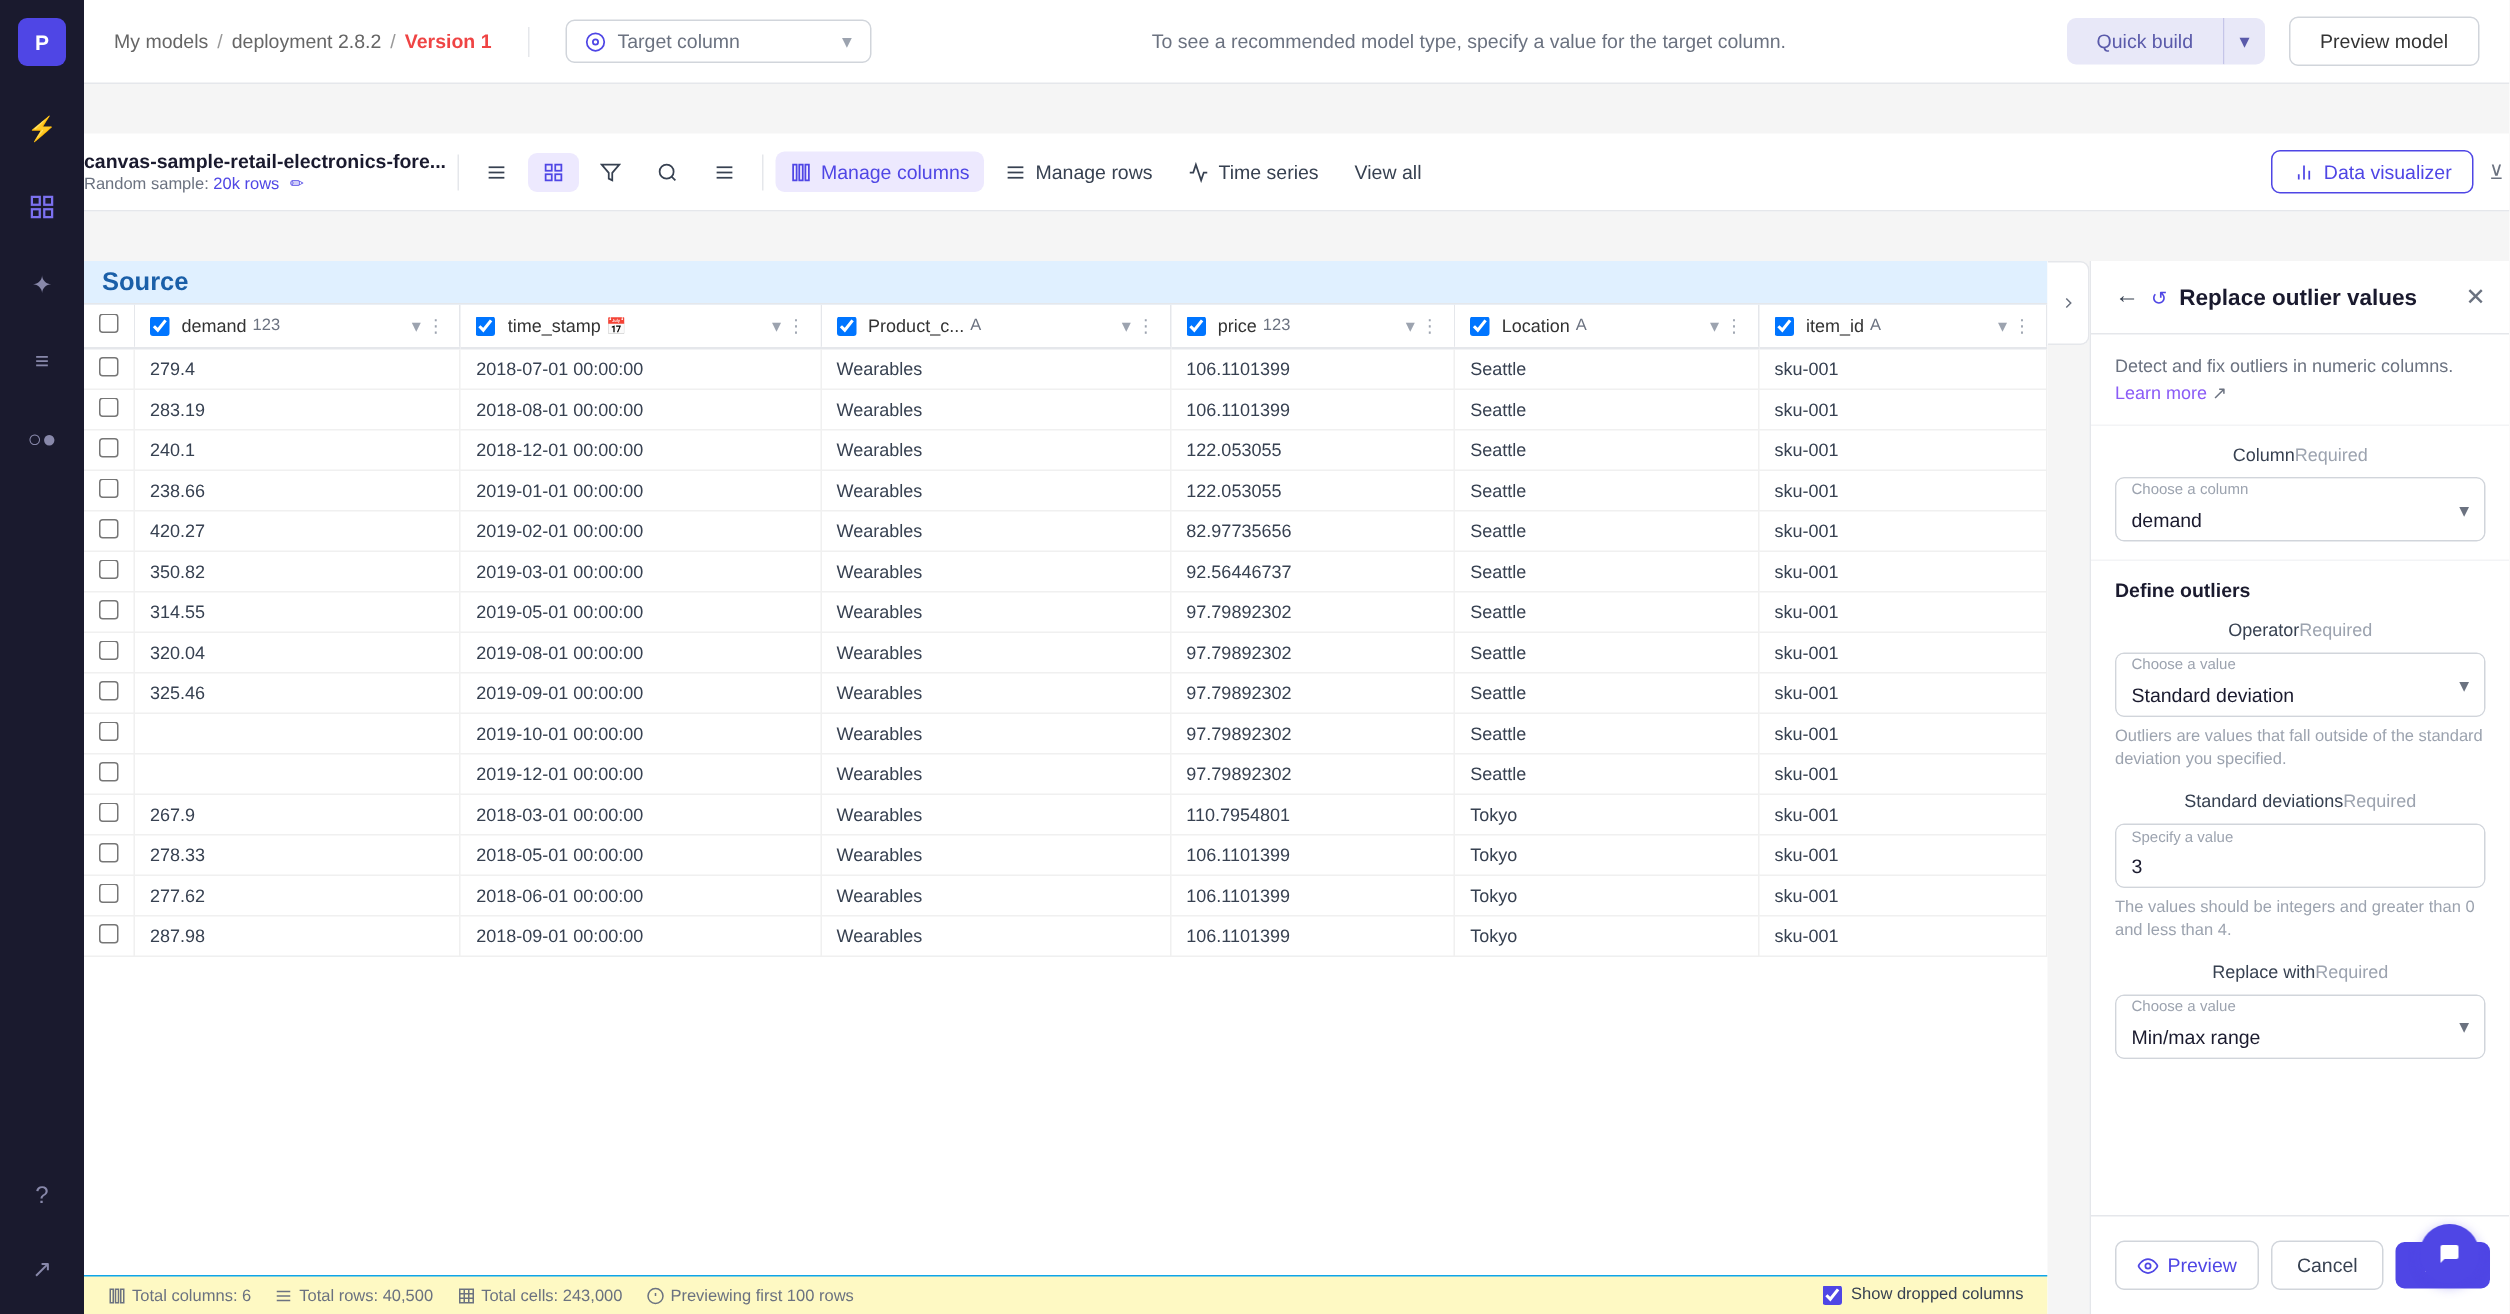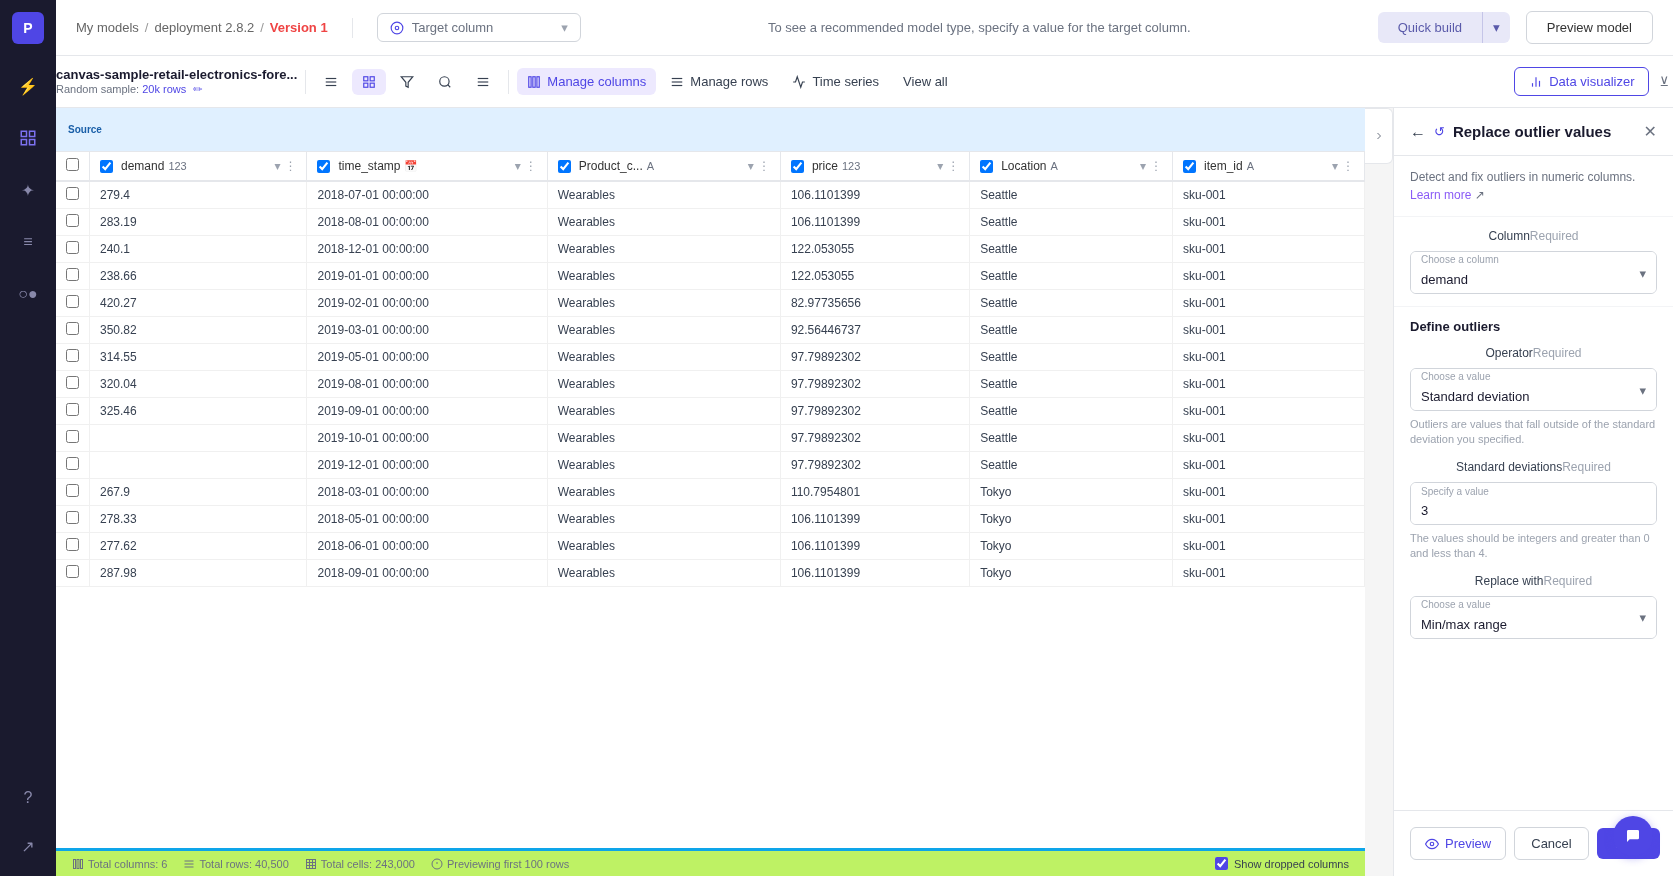--- a/index.html
+++ b/index.html
@@ -34,20 +34,21 @@
     }
     .sidebar-icon.active { color: #7c71f0; }
     .sidebar-left .bottom-icons { margin-top: auto; display: flex; flex-direction: column; gap: 12px; align-items: center; }
 
     
     .main-area {
       flex: 1;
       display: flex;
       flex-direction: column;
       overflow: hidden;
+      gap: 33px;
     }
 
     
     .top-bar {
       background: white;
       border-bottom: 1px solid #e5e7eb;
       padding: 0 20px;
       height: 56px;
       display: flex;
       align-items: center;
@@ -132,23 +133,23 @@
       display: flex;
       flex-direction: column;
       overflow: hidden;
       background: white;
     }
 
     
     .source-label {
       background: #e0f0ff;
       color: #1a5fa8;
-      font-size: 10px;
+      font-size: 17px;
       font-weight: 600;
-      padding: 16px 12px;
+      padding: 4px 12px;
       border-bottom: 1px solid #e5e7eb;
     }
 
     
     .data-table {
       flex: 1;
       overflow: auto;
       font-size: 12px;
     }
     table {
@@ -177,33 +178,33 @@
       border-bottom: 1px solid #f0f0f0;
       border-right: 1px solid #f0f0f0;
       padding: 5px 10px;
       color: #374151;
     }
     .checkbox-col { width: 32px; text-align: center; }
     .checkbox-col input { cursor: pointer; }
 
     
     .status-bar {
-      background: #bef264;
-      border-top: 3px solid #0ea5e9;
+      background: #fef9c3;
+      border-top: 1px solid #0ea5e9;
       padding: 6px 16px;
       display: flex;
       align-items: center;
       gap: 16px;
       font-size: 11px;
       color: #6b7280;
       flex-shrink: 0;
     }
     .status-item { display: flex; align-items: center; gap: 4px; }
     .status-bar .spacer { margin-left: auto; }
-    .show-dropped { display: flex; align-items: center; gap: 6px; cursor: pointer; color: #374151; margin-left: 36px; }
+    .show-dropped { display: flex; align-items: flex-start; gap: 6px; cursor: pointer; color: #374151; margin-left: 36px; }
     .show-dropped input { cursor: pointer; accent-color: #4f46e5; }
 
     
     .right-panel {
       width: 280px;
       background: white;
       border-left: 1px solid #e5e7eb;
       display: flex;
       flex-direction: column;
       flex-shrink: 0;

